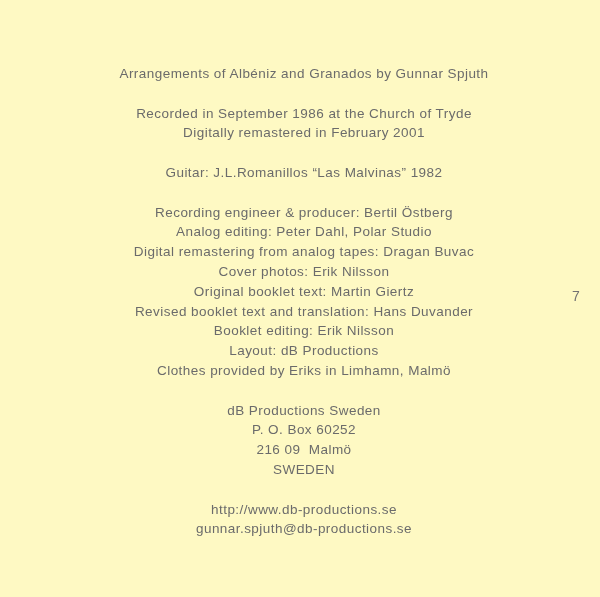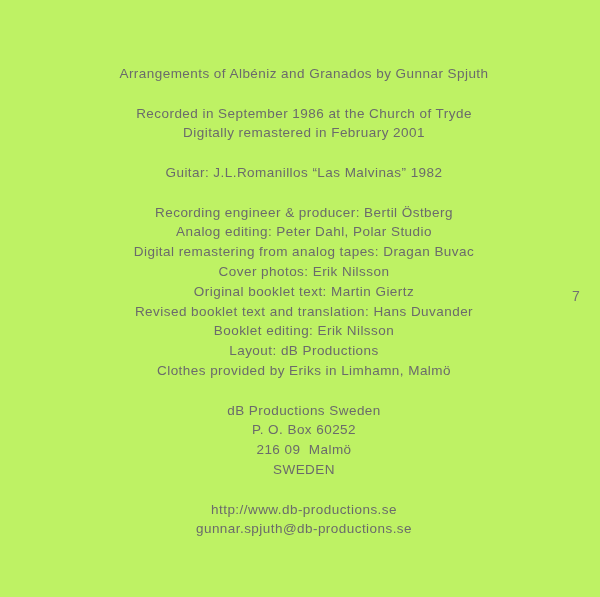--- a/index.html
+++ b/index.html
@@ -10,21 +10,21 @@
     width: 600px;
     height: 597px;
     background: #fdfdfd;
     font-family: "Liberation Sans", "DejaVu Sans", sans-serif;
     position: relative;
     overflow: hidden;
   }
   .page {
     position: absolute;
     inset: 0;
-    background: #bef264;
+    background: #fef9c3;
     padding-left: 12px;
   }
   .content {
     position: absolute;
     top: 64px;
     left: 4px;
     width: 600px;
     text-align: center;
     color: #6b6b6b;
   }

